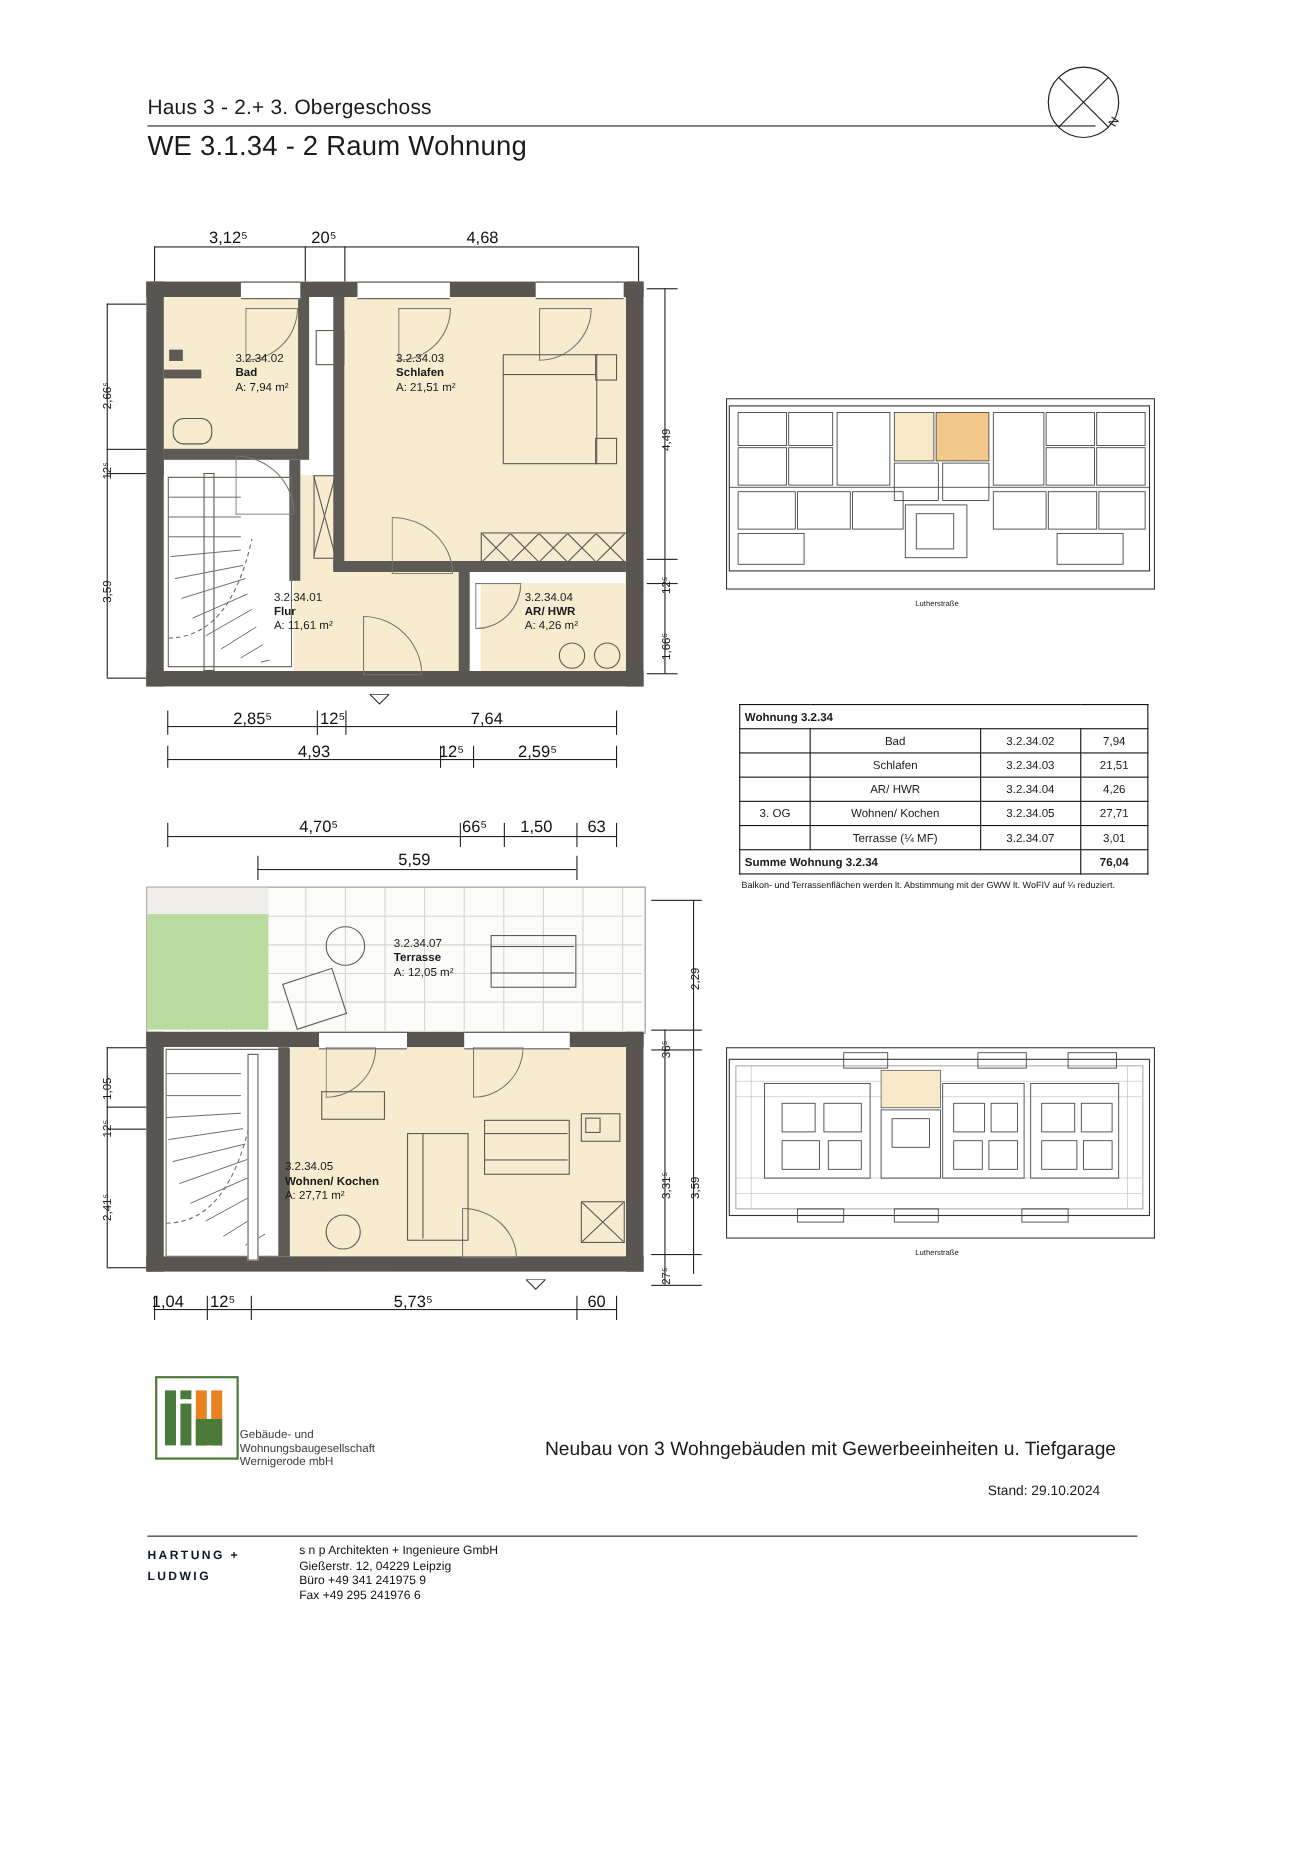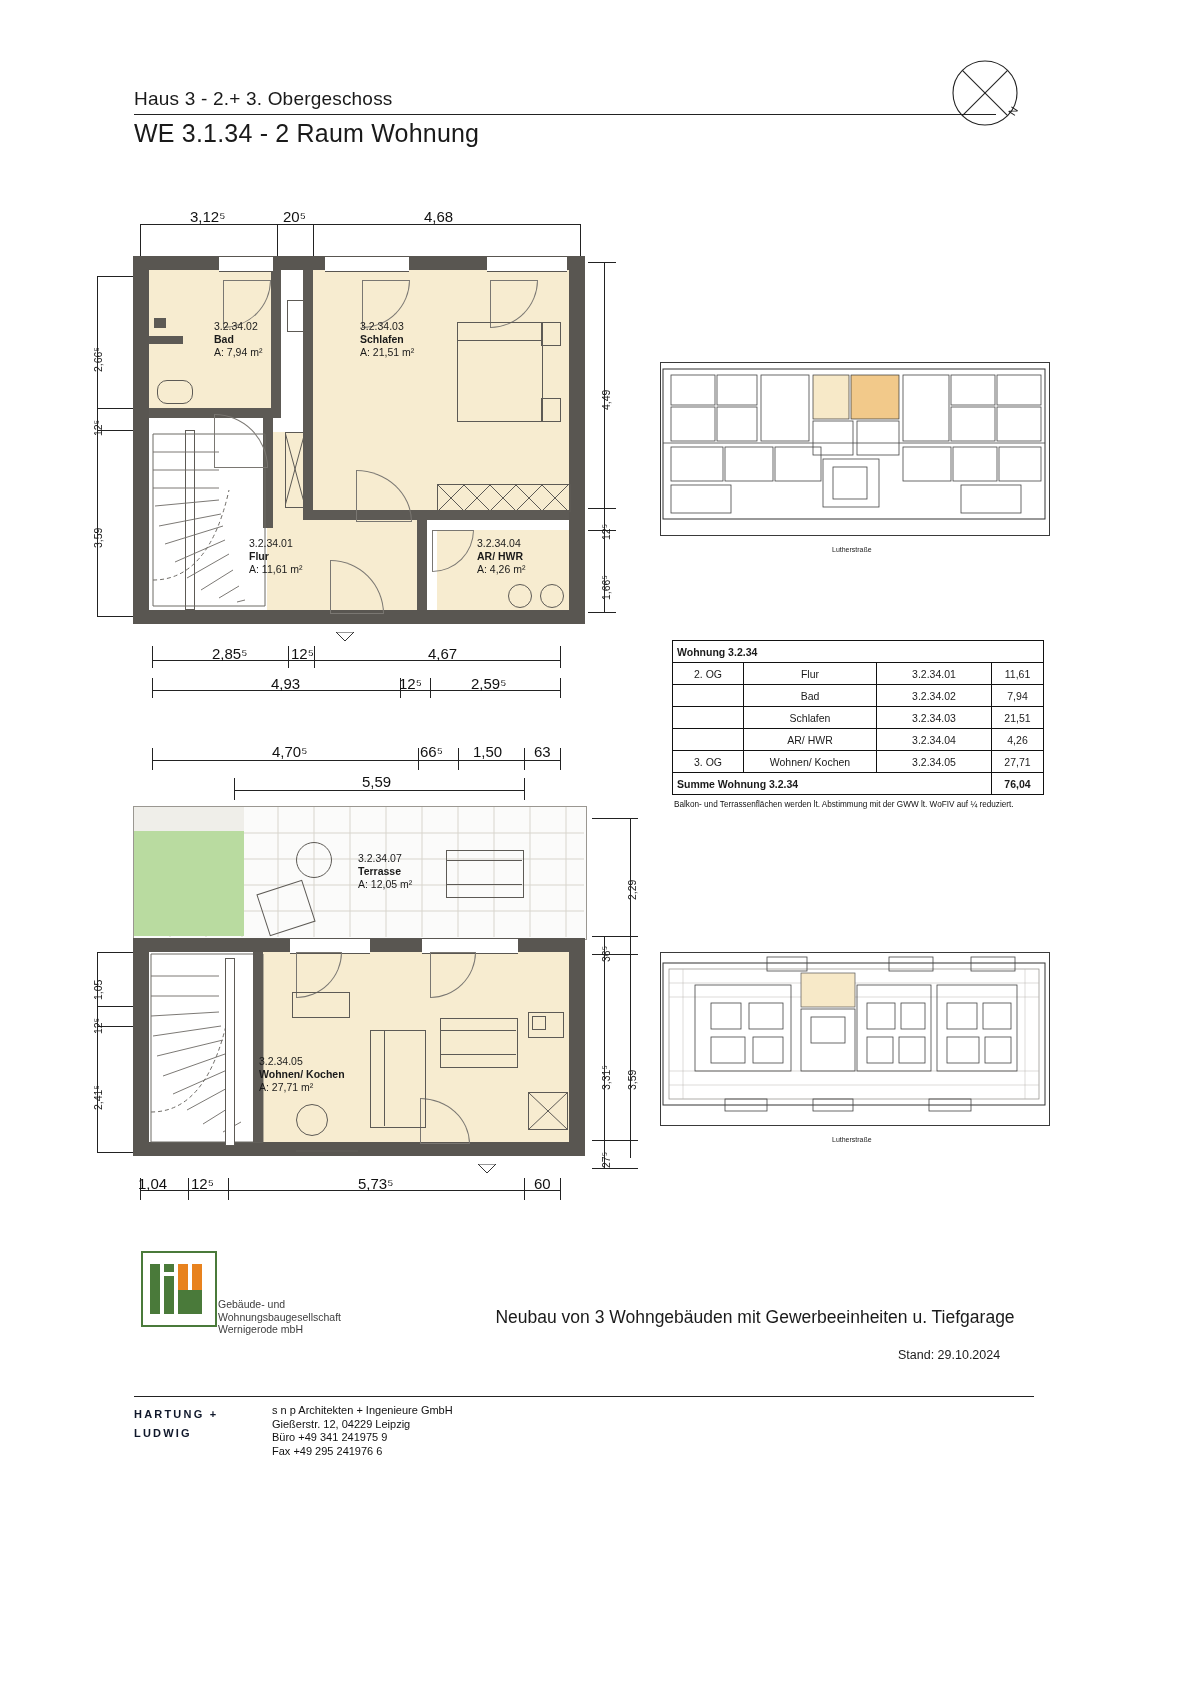--- a/index.html
+++ b/index.html
@@ -223,21 +223,21 @@
         </svg>
     </div>
 
     <div class="dim-h" style="left:152px;top:660px;width:408px;"></div>
     <div class="dim-v" style="left:152px;top:646px;height:22px;"></div>
     <div class="dim-v" style="left:288px;top:646px;height:22px;"></div>
     <div class="dim-v" style="left:314px;top:646px;height:22px;"></div>
     <div class="dim-v" style="left:560px;top:646px;height:22px;"></div>
     <div class="dim-t" style="left:212px;top:645px;">2,85⁵</div>
     <div class="dim-t" style="left:291px;top:645px;">12⁵</div>
-    <div class="dim-t" style="left:428px;top:645px;">4,67</div>
+    <div class="dim-t" style="left:428px;top:645px;">7,64</div>
 
     <div class="dim-h" style="left:152px;top:690px;width:408px;"></div>
     <div class="dim-v" style="left:152px;top:678px;height:20px;"></div>
     <div class="dim-v" style="left:400px;top:678px;height:20px;"></div>
     <div class="dim-v" style="left:430px;top:678px;height:20px;"></div>
     <div class="dim-v" style="left:560px;top:678px;height:20px;"></div>
     <div class="dim-t" style="left:271px;top:675px;">4,93</div>
     <div class="dim-t" style="left:399px;top:675px;">12⁵</div>
     <div class="dim-t" style="left:471px;top:675px;">2,59⁵</div>
   </div>
@@ -472,26 +472,20 @@
     </svg>
   </div>
   <div class="kp-caption" style="left:832px;top:1136px;">Lutherstraße</div>
 
   <table class="tbl">
     <tbody>
         <tr>
       <td class="hdr" colspan="4">Wohnung 3.2.34</td>
     </tr>
     <tr>
-      <td style="width:62px" class="c">2. OG</td>
-      <td style="width:124px" class="c">Flur</td>
-      <td style="width:106px" class="c">3.2.34.01</td>
-      <td class="c">11,61</td>
-    </tr>
-    <tr>
       <td></td>
       <td class="c">Bad</td>
       <td class="c">3.2.34.02</td>
       <td class="c">7,94</td>
     </tr>
     <tr>
       <td></td>
       <td class="c">Schlafen</td>
       <td class="c">3.2.34.03</td>
       <td class="c">21,51</td>
@@ -500,20 +494,26 @@
       <td></td>
       <td class="c">AR/ HWR</td>
       <td class="c">3.2.34.04</td>
       <td class="c">4,26</td>
     </tr>
     <tr>
       <td class="c">3. OG</td>
       <td class="c">Wohnen/ Kochen</td>
       <td class="c">3.2.34.05</td>
       <td class="c">27,71</td>
+    </tr>
+    <tr>
+      <td></td>
+      <td class="c">Terrasse (¼ MF)</td>
+      <td class="c">3.2.34.07</td>
+      <td class="c">3,01</td>
     </tr>
     <tr>
       <td class="hdr" colspan="3">Summe Wohnung 3.2.34</td>
       <td class="hdr c">76,04</td>
     </tr>
   </tbody>
     </table>
   <div class="tbl-note">Balkon- und Terrassenflächen werden lt. Abstimmung mit der GWW lt. WoFIV auf ¼ reduziert.</div>
 
   <div class="logo">

